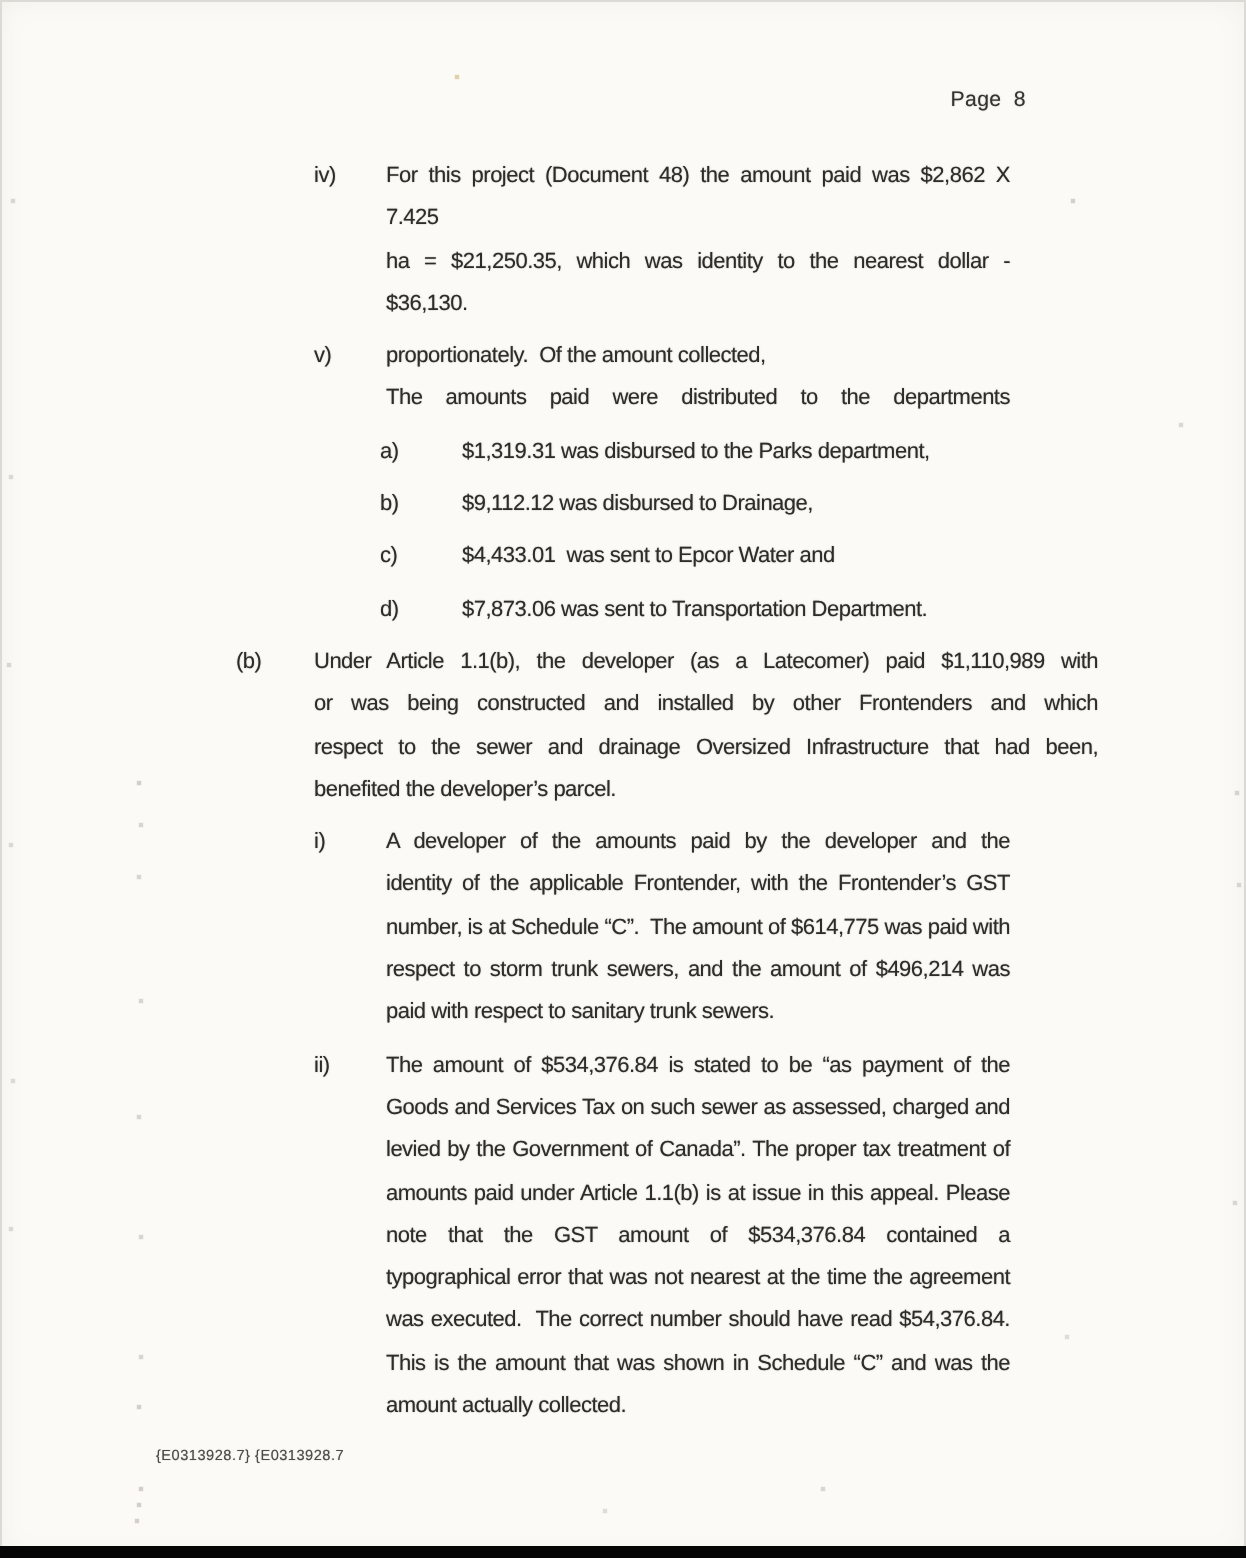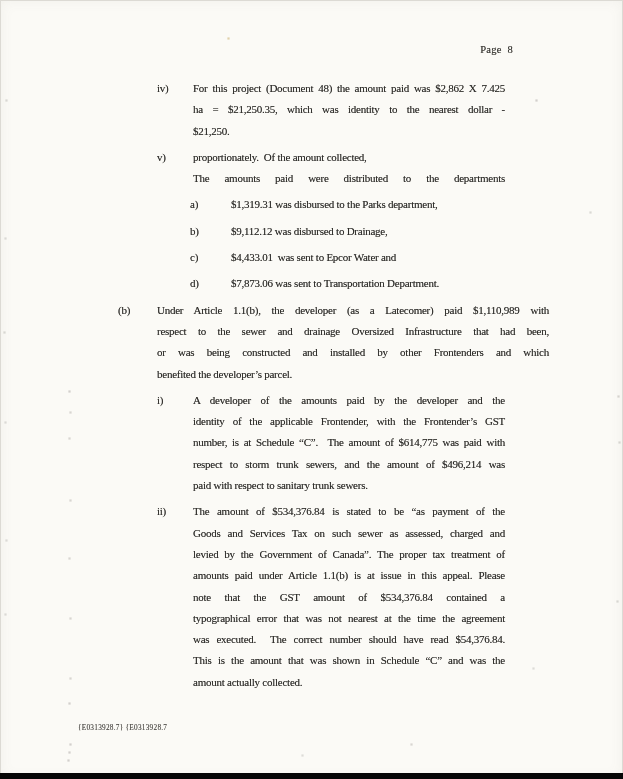--- a/index.html
+++ b/index.html
@@ -5,21 +5,21 @@
 <style>
   html, body { margin: 0; padding: 0; background: #e9e9e7; }
   .page {
     position: relative;
     width: 623px;
     height: 779px;
     margin: 0 auto;
     background: #fbfaf6;
     box-shadow: inset 0 0 0 1px #dcdad4, inset 0 0 14px rgba(120,115,100,0.08);
     overflow: hidden;
-    font-family: Liberation Serif, serif;
+    font-family: Liberation Sans, sans-serif;
     color: #2d2c29;
   }
   .pageno {
     position: absolute;
     top: 44px;
     right: 110px;
     font-size: 10.6px;
     letter-spacing: 0.2px;
     word-spacing: 3px;
     color: #34332f;
@@ -100,21 +100,21 @@
 <body>
 
 <div class="page" style="background: rgb(251, 250, 246); color: rgb(45, 44, 41);">
   <div class="pageno">Page 8</div>
   <div class="content" id="content">
       <div class="block l2">
         <span class="lab">iv)</span>
         <div class="txt">
           <div class="line jl">For this project (Document 48) the amount paid was $2,862 X 7.425</div>
           <div class="line jl">ha = $21,250.35, which was identity to the nearest dollar -</div>
-          <div class="line">$21,250.</div>
+          <div class="line">$36,130.</div>
         </div>
       </div>
       <div class="block l2">
         <span class="lab">v)</span>
         <div class="txt">
           <div class="line">proportionately.  Of the amount collected,</div>
           <div class="line jl">The amounts paid were distributed to the departments</div>
         </div>
       </div>
       <div class="block l3">
@@ -138,22 +138,22 @@
       <div class="block l3">
         <span class="lab">d)</span>
         <div class="txt">
           <div class="line">$7,873.06 was sent to Transportation Department.</div>
         </div>
       </div>
       <div class="block l1">
         <span class="lab">(b)</span>
         <div class="txt">
           <div class="line jl">Under Article 1.1(b), the developer (as a Latecomer) paid $1,110,989 with</div>
+          <div class="line jl">or was being constructed and installed by other Frontenders and which</div>
           <div class="line jl">respect to the sewer and drainage Oversized Infrastructure that had been,</div>
-          <div class="line jl">or was being constructed and installed by other Frontenders and which</div>
           <div class="line">benefited the developer’s parcel.</div>
         </div>
       </div>
       <div class="block l2">
         <span class="lab">i)</span>
         <div class="txt">
           <div class="line jl">A developer of the amounts paid by the developer and the</div>
           <div class="line jl">identity of the applicable Frontender, with the Frontender’s GST</div>
           <div class="line jl">number, is at Schedule “C”.  The amount of $614,775 was paid with</div>
           <div class="line jl">respect to storm trunk sewers, and the amount of $496,214 was</div>

